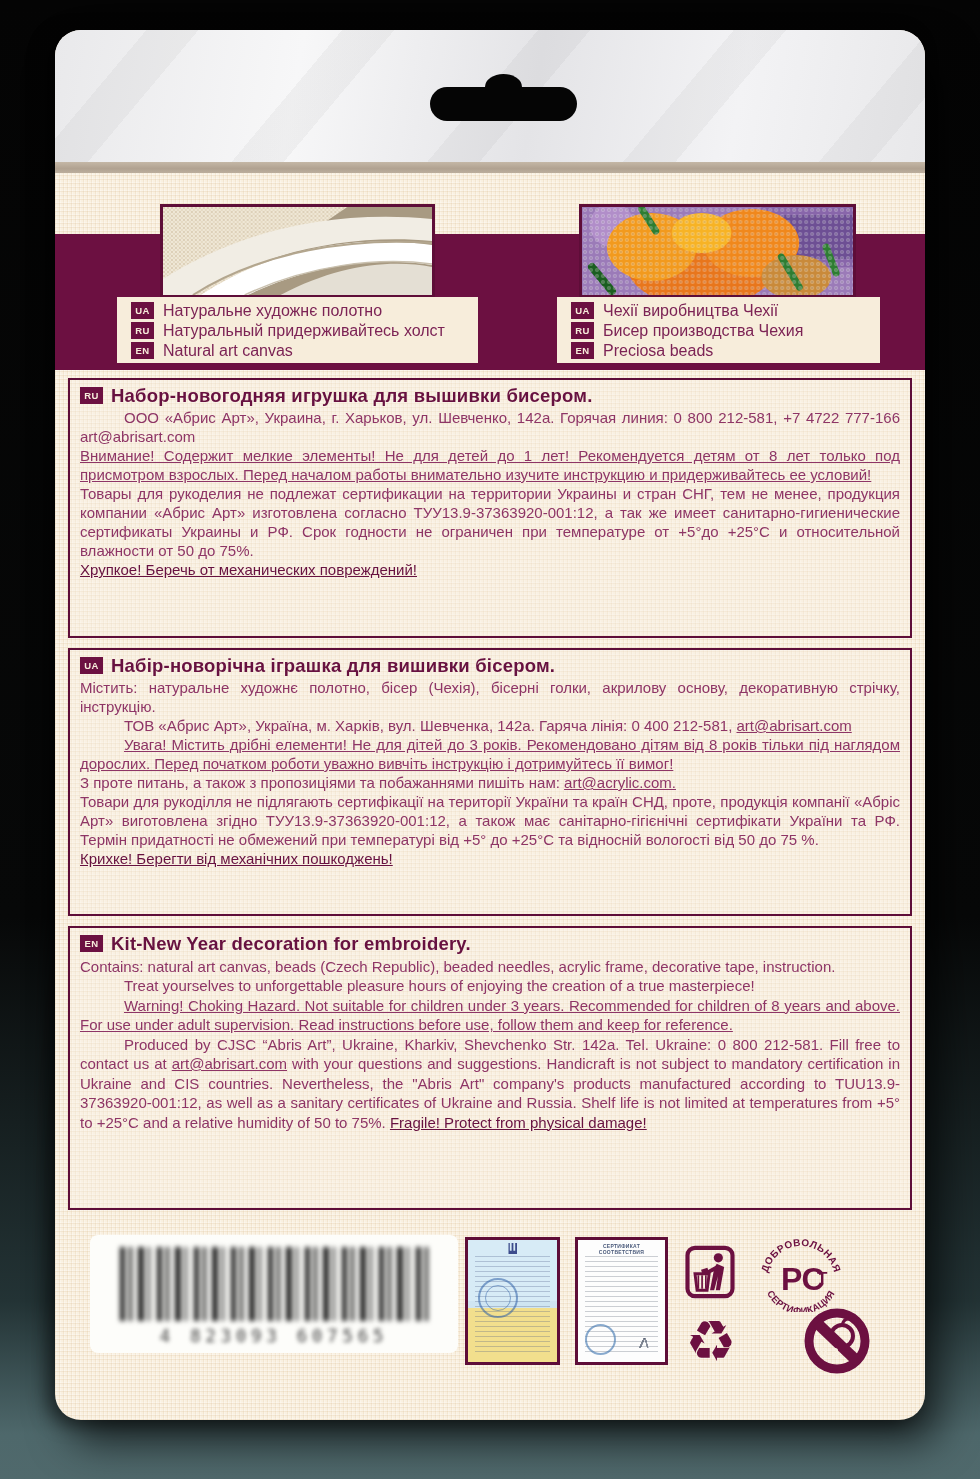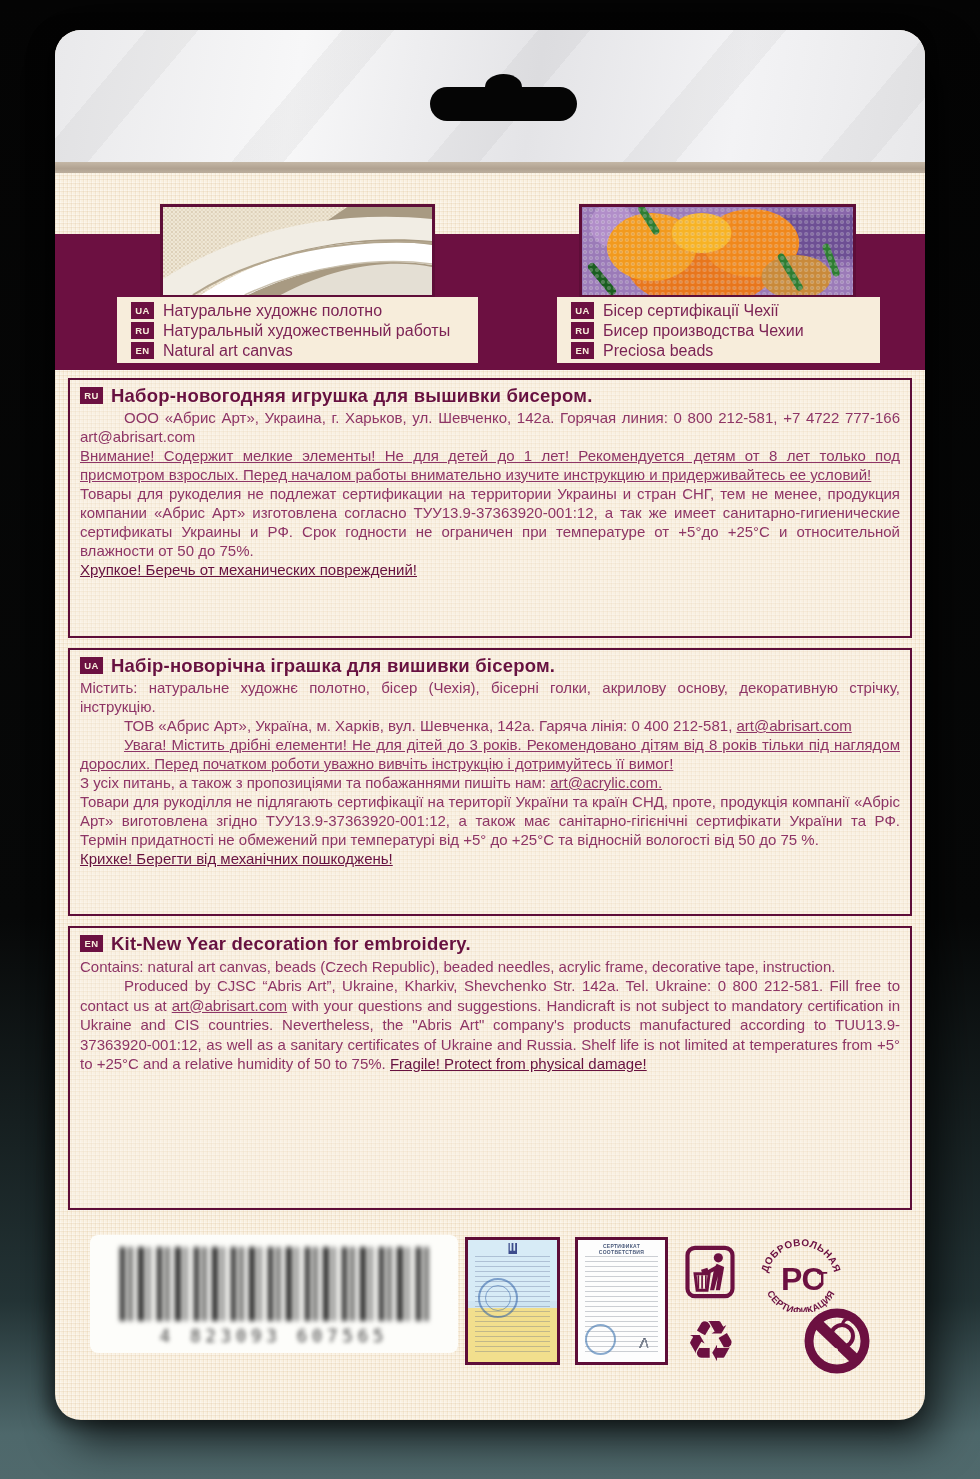--- a/index.html
+++ b/index.html
@@ -107,21 +107,21 @@
     </svg>
   </div>
 
   <div class="caption caption-left">
     <div class="cap-row">
       <span class="pill">UA</span>
       <span>Натуральне художнє полотно</span>
     </div>
     <div class="cap-row">
       <span class="pill">RU</span>
-      <span>Натуральный художественный работы</span>
+      <span>Натуральный придерживайтесь холст</span>
     </div>
     <div class="cap-row">
       <span class="pill">EN</span>
       <span>Natural art canvas</span>
     </div>
   </div>
 
   <div class="photo photo-right">
     <svg viewBox="0 0 272 88" preserveAspectRatio="none">
       <defs>
@@ -141,25 +141,25 @@
       <ellipse cx="215" cy="70" rx="35" ry="22" fill="#c98a3a"></ellipse>
       <path d="M60 2 l14 22 M200 50 l18 30 M245 40 l10 26" stroke="#2e7d32" stroke-width="7" stroke-linecap="round"></path>
       <path d="M10 60 l20 24" stroke="#1b5e20" stroke-width="8" stroke-linecap="round"></path>
       <rect width="272" height="88" fill="url(#beads)"></rect>
     </svg>
   </div>
 
   <div class="caption caption-right">
     <div class="cap-row">
       <span class="pill">UA</span>
-      <span>Бісер сертифікації Чехії</span>
+      <span>Чехії виробництва Чехії</span>
     </div>
     <div class="cap-row">
       <span class="pill">RU</span>
-      <span>Бисер производства Чехии</span>
+      <span>Бисер производства Чехия</span>
     </div>
     <div class="cap-row">
       <span class="pill">EN</span>
       <span>Preciosa beads</span>
     </div>
   </div>
 
   <section class="tblock b-ru">
     <div class="title">
       <span class="pill">RU</span>
@@ -172,31 +172,33 @@
   </section>
 
   <section class="tblock b-ua">
     <div class="title">
       <span class="pill">UA</span>
       <span>Набір-новорічна іграшка для вишивки бісером.</span>
     </div>
     <p>Містить: натуральне художнє полотно, бісер (Чехія), бісерні голки, акрилову основу, декоративную стрічку, інструкцію.</p>
     <p class="ind"><span>ТОВ «Абрис Арт», Україна, м. Харків, вул. Шевченка, 142а. Гаряча лінія: 0 400 212-581, </span><span class="u">art@abrisart.com</span></p>
     <p class="u ind">Увага! Містить дрібні елементи! Не для дітей до 3 років. Рекомендовано дітям від 8 років тільки під наглядом дорослих.  Перед початком роботи уважно вивчіть інструкцію і дотримуйтесь її вимог!</p>
-    <p><span>З усіх питань, а також з пропозиціями та побажаннями пишіть нам: </span><span class="u">art@acrylic.com.</span></p>
+    <p><span>З проте питань, а також з пропозиціями та побажаннями пишіть нам: </span><span class="u">art@acrylic.com.</span></p>
     <p>Товари для рукоділля не підлягають сертифікації на території України та країн СНД, проте, продукція компанії «Абріс Арт» виготовлена згідно ТУУ13.9-37363920-001:12, а також має санітарно-гігієнічні сертифікати України та РФ. Термін придатності не обмежений при температурі від +5° до +25°С та відносній вологості від 50 до 75 %.</p>
     <p class="bu">Крихке! Берегти від механічних пошкоджень!</p>
   </section>
 
   <section class="tblock b-en">
     <div class="title">
       <span class="pill">EN</span>
       <span>Kit-New Year decoration for embroidery.</span>
     </div>
     <p class="mind">Contains: natural art canvas, beads (Czech Republic), beaded needles, acrylic frame, decorative tape, instruction.</p>
+    <p class="ind">Treat yourselves to unforgettable pleasure hours of enjoying the creation of a true masterpiece!</p>
+    <p class="u ind">Warning! Choking Hazard. Not suitable for children under 3 years. Recommended for children of 8 years and above. For use under adult supervision. Read instructions before use, follow them and keep for reference.</p>
     <p class="ind"><span>Produced by CJSC “Abris Art”, Ukraine, Kharkiv, Shevchenko Str. 142a. Tel. Ukraine: 0 800 212-581. Fill free to contact us at </span><span class="u">art@abrisart.com</span><span> with your questions and suggestions. Handicraft is not subject to mandatory certification in Ukraine and CIS countries. Nevertheless, the "Abris Art" company's products manufactured according to TUU13.9-37363920-001:12, as well as a sanitary certificates of Ukraine and Russia. Shelf life is not limited at temperatures from +5° to +25°C and a relative humidity of 50 to 75%. </span><span class="bu">Fragile! Protect from physical damage!</span></p>
   </section>
 
   <div class="barcode">
     <div class="bars"></div>
     <div class="digits">4 823093 607565</div>
   </div>
 
   <div class="cert cert-ua">
     <div class="emblem"></div>

